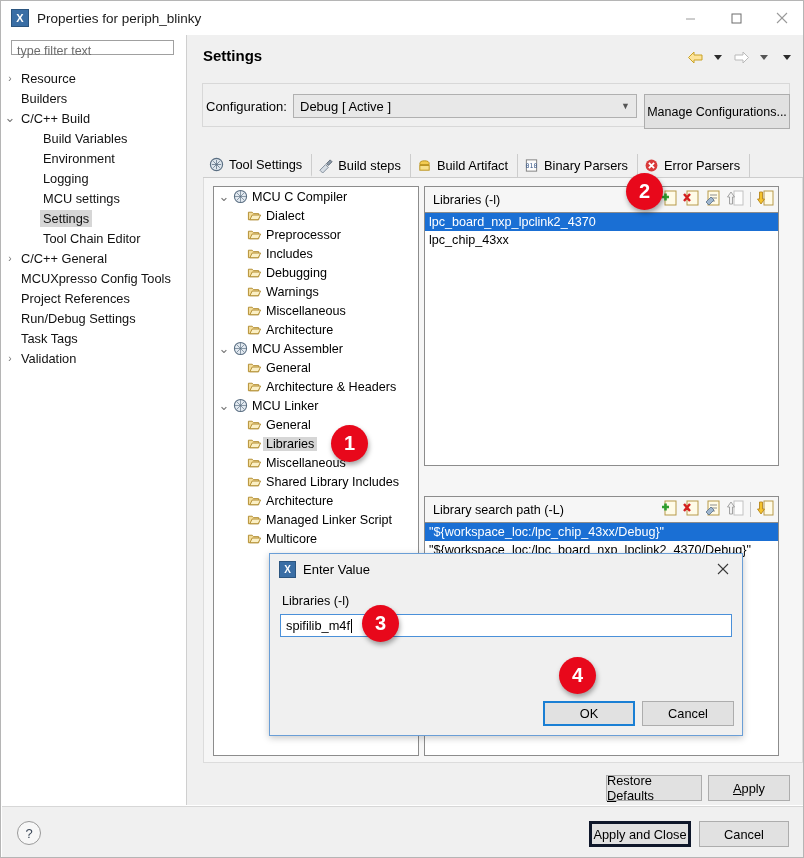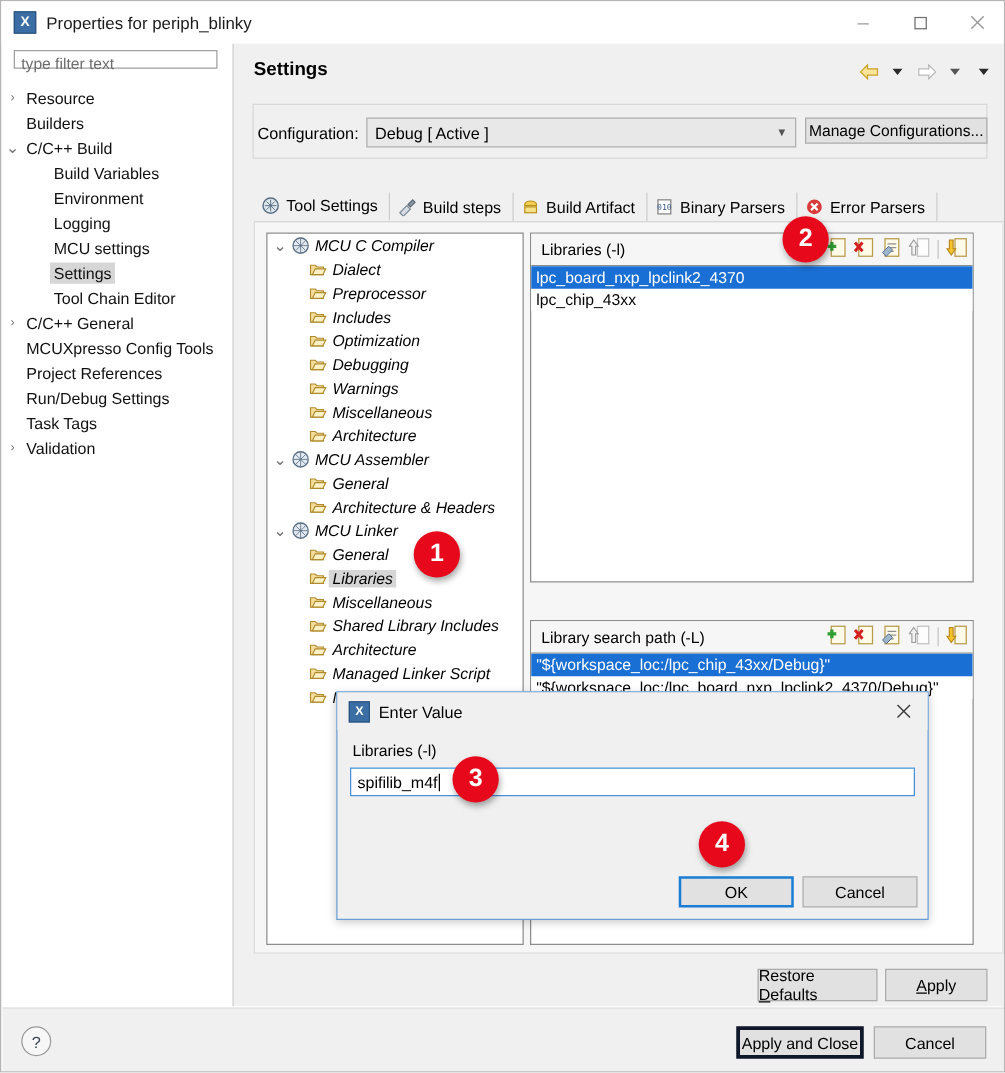--- a/index.html
+++ b/index.html
@@ -94,21 +94,21 @@
   }
   #config-label { position:absolute; left:205px; top:98px; font-size:13px; }
   #config-combo {
     position:absolute; left:292px; top:93px; width:344px; height:24px;
     background:#e8e8e8; border:1px solid #b0b0b0; box-sizing:border-box;
     display:flex; align-items:center; justify-content:space-between;
     padding:0 6px; font-size:13px;
   }
   #config-combo .cb-arrow { color:#555; font-size:9px; }
   #manage-btn {
-    position:absolute; left:643px; top:93px; width:146px; height:21px;
+    position:absolute; left:643px; top:93px; width:146px; height:35px;
     background:#e1e1e1; border:1px solid #adadad; box-sizing:border-box;
     display:flex; align-items:center; justify-content:center; font-size:12.5px;
   }
 
   
   #tabs {
     position:absolute; left:202px; top:152px; width:600px; height:24px;
     display:flex; align-items:flex-end;
   }
   .tab {
@@ -136,21 +136,21 @@
     position:absolute; left:212px; top:185px; width:206px; height:570px;
     background:#ffffff; border:1px solid #8c8c8c;
     box-sizing:border-box; overflow:hidden;
   }
   .ttrow {
     height:19px; display:flex; align-items:center;
     font-size:12.6px; white-space:nowrap; padding-left:2px;
   }
   .ttrow .tarrow { width:16px; text-align:center; color:#767676; font-size:10px; flex:none; }
   .ttrow .tticon { width:17px; flex:none; display:flex; align-items:center; justify-content:center; }
-  .ttrow .ttlabel { padding:0 3px;font-style:italic; }
+  .ttrow .ttlabel { padding:0 3px; }
   .ttrow.sel .ttlabel { background:#d6d6d6; }
 
   
   .group {
     position:absolute;
     background:#ffffff; border:1px solid #8c8c8c; box-sizing:border-box;
   }
   .group-head {
     height:26px; background:#f6f6f6; border-bottom:1px solid #8c8c8c;
     display:flex; align-items:center; justify-content:space-between;
@@ -479,31 +479,20 @@
       </div>
       <div class="ttrow">
         <span class="tarrow"></span>
         <span style="width: 14px; flex: 0 0 auto;"></span>
         <span class="tticon">
           <svg width="15" height="15" viewBox="0 0 16 16">
             <path d="M1.5 12.5V4.5h4l1.5 1.5h5.5v6.5z" fill="#f4dd9a" stroke="#b08b2e" stroke-width="1"></path>
             <path d="M3 12.5l2.5-5h9l-2.5 5z" fill="#fbf0c6" stroke="#b08b2e" stroke-width="1"></path>
           </svg>
         </span>
-        <span class="ttlabel">Optimization</span>
-      </div>
-      <div class="ttrow">
-        <span class="tarrow"></span>
-        <span style="width: 14px; flex: 0 0 auto;"></span>
-        <span class="tticon">
-          <svg width="15" height="15" viewBox="0 0 16 16">
-            <path d="M1.5 12.5V4.5h4l1.5 1.5h5.5v6.5z" fill="#f4dd9a" stroke="#b08b2e" stroke-width="1"></path>
-            <path d="M3 12.5l2.5-5h9l-2.5 5z" fill="#fbf0c6" stroke="#b08b2e" stroke-width="1"></path>
-          </svg>
-        </span>
         <span class="ttlabel">Debugging</span>
       </div>
       <div class="ttrow">
         <span class="tarrow"></span>
         <span style="width: 14px; flex: 0 0 auto;"></span>
         <span class="tticon">
           <svg width="15" height="15" viewBox="0 0 16 16">
             <path d="M1.5 12.5V4.5h4l1.5 1.5h5.5v6.5z" fill="#f4dd9a" stroke="#b08b2e" stroke-width="1"></path>
             <path d="M3 12.5l2.5-5h9l-2.5 5z" fill="#fbf0c6" stroke="#b08b2e" stroke-width="1"></path>
           </svg>

